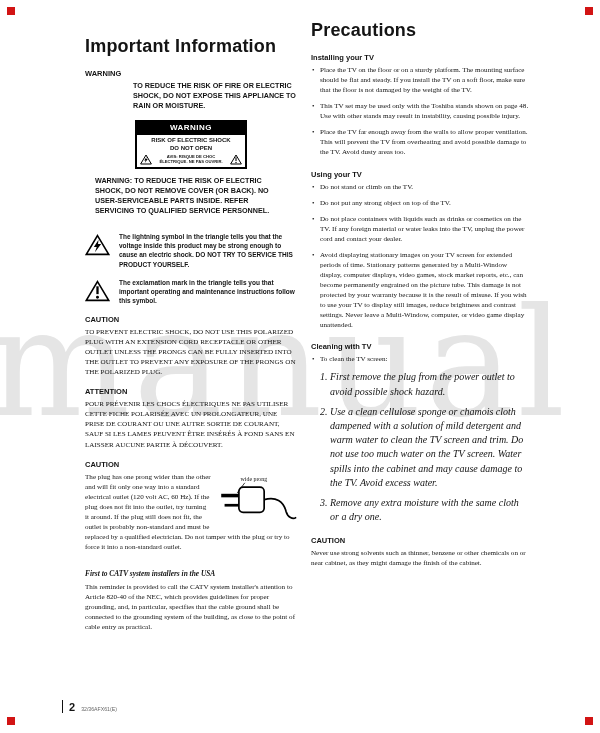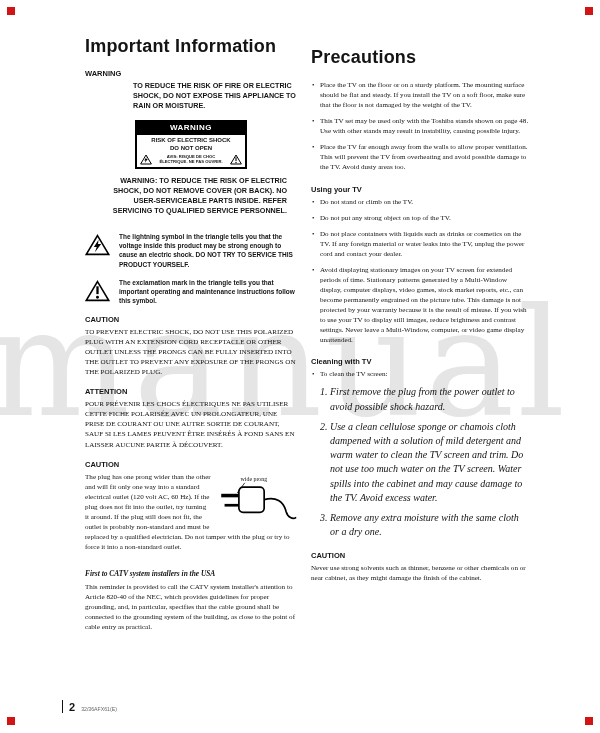--- a/index.html
+++ b/index.html
@@ -13,21 +13,21 @@
   .c-bl { left:7px; bottom:8px; } .c-br { right:7px; bottom:8px; }
 
   .watermark {
     position:absolute; top:288px; left:-12px; width:625px; overflow:hidden;
     font-family:"DejaVu Serif", serif; font-size:150px; line-height:1;
     color:#b9b9b9; opacity:.38; letter-spacing:3px; white-space:nowrap;
     z-index:9; pointer-events:none; mix-blend-mode:multiply;
   }
 
   .col-left  { position:absolute; left:85px;  top:36px; width:212px; }
-  .col-right { position:absolute; left:311px; top:47px; width:218px; }
+  .col-right { position:absolute; left:311px; top:20px; width:218px; }
 
   .doc-title {
     font-family:"Liberation Sans", sans-serif; font-weight:bold;
     font-size:18px; margin-bottom:12px; letter-spacing:.2px;
   }
   .small-head {
     font-family:"Liberation Sans", sans-serif; font-weight:bold;
     font-size:7.5px; margin:10px 0 3px;
   }
   .warn-bold { font:bold 7.2px/1.4 "Liberation Sans", sans-serif;margin-left:48px; }
@@ -35,21 +35,21 @@
   .plate { width:112px; margin:9px auto 7px; border:2px solid #000; background:#fff; }
   .plate-header { background:#000; color:#fff; text-align:center;
     font:bold 8px/1.6 "Liberation Sans", sans-serif; letter-spacing:.5px; }
   .plate-body { text-align:center; padding:2px 2px 0; }
   .plate-line { font:bold 6px/1.3 "Liberation Sans", sans-serif; }
   .plate-bottom { display:flex; justify-content:space-between; align-items:center; padding:1px 3px 2px; }
   .plate-bottom svg { width:12px; height:11px; flex:0 0 auto; }
   .avis { font:bold 4.2px/1.35 "Liberation Sans", sans-serif; text-align:center; }
 
   .cover-warning { font:bold 7.2px/1.4 "Liberation Sans", sans-serif;
-    text-align:right; width:192px; margin:2px auto 16px; }
+    text-align:left; width:192px; margin:2px auto 16px; }
 
   .icon-row { display:flex; gap:9px; align-items:flex-start; margin:9px 0; }
   .icon-row svg { width:25px; height:22px; flex:0 0 auto; margin-top:2px; }
   .icon-note { font:bold 6.5px/1.4 "Liberation Sans", sans-serif; }
 
   .para { font-size:7.1px; line-height:1.42; margin-bottom:7px; }
 
   .catv-head { font:italic bold 7.4px/1.3 "Liberation Serif", serif; margin:10px 0 3px; }
 
   .plug-wrap { overflow:hidden; }
@@ -143,20 +143,21 @@
   </div>
 
   <div class="catv-head">First to CATV system installers in the USA</div>
   <div class="para">This reminder is provided to call the CATV system installer's attention to Article 820-40 of the NEC, which provides guidelines for proper grounding, and, in particular, specifies that the cable ground shall be connected to the grounding system of the building, as close to the point of cable entry as practical.</div>
 </div>
 
 <div class="col-right">
   <div class="doc-title">Precautions</div>
 
   <div class="section">
+    <div class="small-head">Installing your TV</div>
     <div class="bullet">Place the TV on the floor or on a sturdy platform. The mounting surface should be flat and steady. If you install the TV on a soft floor, make sure that the floor is not damaged by the weight of the TV.</div>
     <div class="bullet">This TV set may be used only with the Toshiba stands shown on page 48. Use with other stands may result in instability, causing possible injury.</div>
     <div class="bullet">Place the TV far enough away from the walls to allow proper ventilation. This will prevent the TV from overheating and avoid possible damage to the TV. Avoid dusty areas too.</div>
   </div>
 
   <div class="section">
     <div class="small-head">Using your TV</div>
     <div class="bullet">Do not stand or climb on the TV.</div>
     <div class="bullet">Do not put any strong object on top of the TV.</div>
     <div class="bullet">Do not place containers with liquids such as drinks or cosmetics on the TV. If any foreign material or water leaks into the TV, unplug the power cord and contact your dealer.</div>

